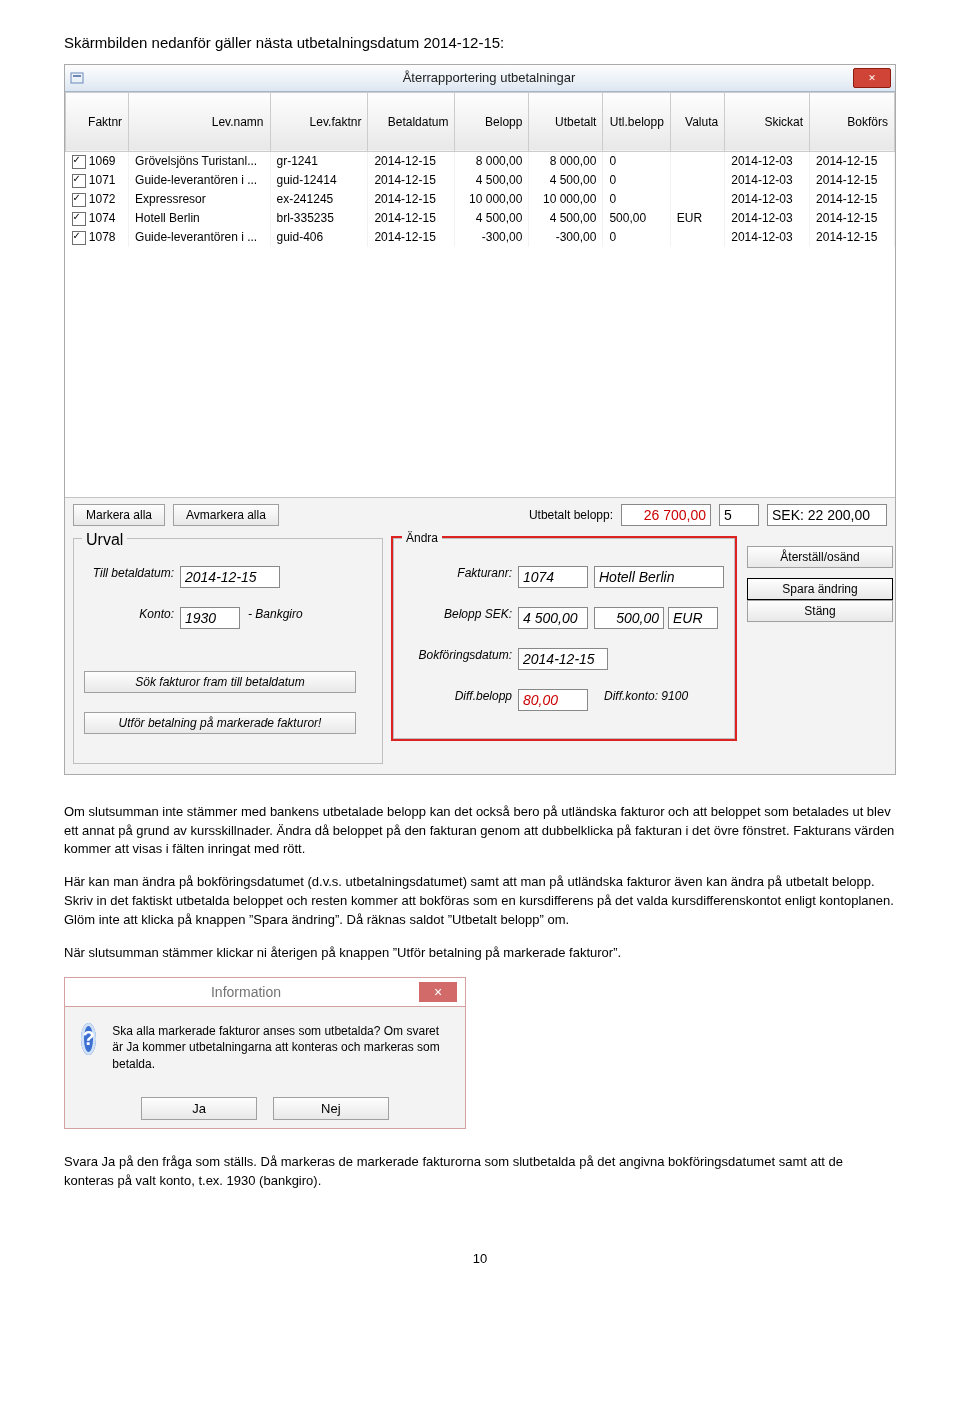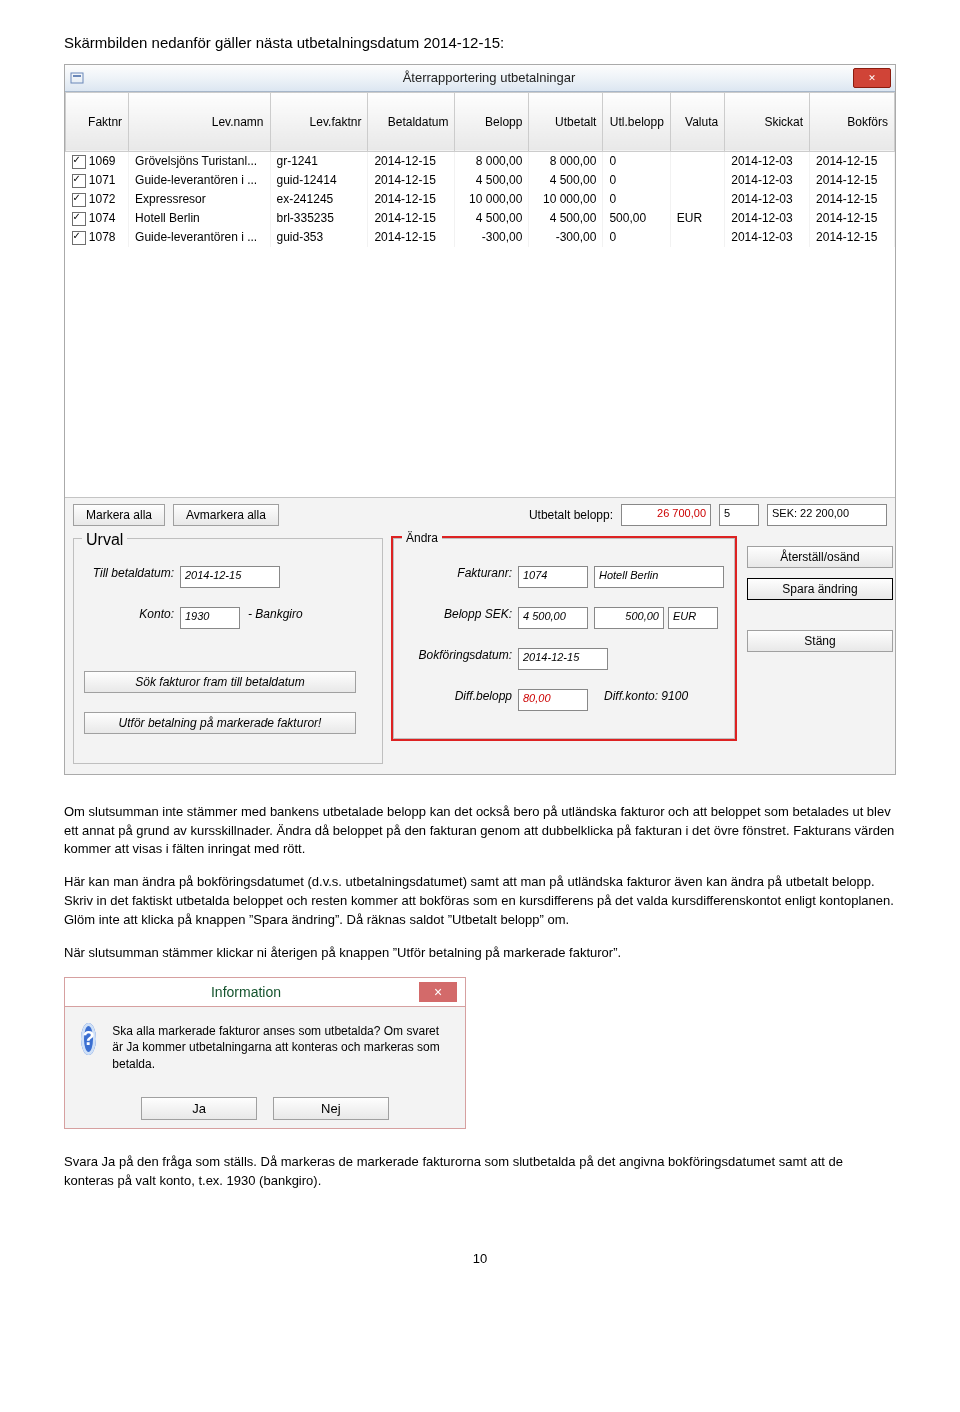--- a/index.html
+++ b/index.html
@@ -104,21 +104,21 @@
   background:#f3f3f3; padding:0 4px;
   font-size:16px;
 }
 .row { display:flex; align-items:flex-start; margin:19px 0;font-style:italic; }
 .row .lbl { text-align:right; padding-right:6px; }
 .inputlike {
   border:1px solid #888;
   background:#fff;
   padding:2px 4px;
   height:16px;
-  font-size:11px;
+  font-size:14px;
   display:inline-block;
 }
 .widebtn { width: 246px; }
 .flexsplit { display:flex; gap:10px; align-items:flex-start; }
 .col { flex:0 0 auto; }
 .colL { width: 310px; }
 .colC { width: 320px; border:1px solid #bfbfbf; padding:8px 10px; position:relative; margin-top:6px;}
 .colC.redbox { box-shadow: 0 0 0 2px #d22; }
 .colC .legend { position:absolute; top:-8px; left:8px; background:#f3f3f3; padding:0 4px; }
 .colR { width: 150px; text-align:center; }
@@ -131,21 +131,21 @@
   margin-bottom:24px;
 }
 .infodlg .titlebar2 {
   background:#fff;
   border-bottom:1px solid #d6a0a0;
   height:28px;
   display:flex;align-items:center;
   padding:0 8px;
   position:relative;
 }
-.infodlg .title2 { flex:1; text-align:center; color:#14532d; font-size:14px;}
+.infodlg .title2 { flex:1; text-align:center; color:#737373; font-size:14px;}
 .infodlg .xbtn {
   width:38px;height:20px;background:#d36a6a;display:flex;align-items:center;justify-content:center;color:#fff;font-size:14px;
 }
 .infodlg .body {
   background:#f3f3f3;
   padding:16px;
 }
 .infodlg .msg { display:flex; gap:16px; align-items:flex-start; }
 .qicon {
   width:32px;height:32px;border-radius:50%;
@@ -249,21 +249,21 @@
             <td class="num">4 500,00</td>
             <td class="num">4 500,00</td>
             <td>500,00</td>
             <td>EUR</td>
             <td>2014-12-03</td>
             <td>2014-12-15</td>
           </tr>
           <tr>
             <td><span class="chk checked"></span> 1078</td>
             <td>Guide-leverantören i ...</td>
-            <td>guid-353</td>
+            <td>guid-406</td>
             <td>2014-12-15</td>
             <td class="num">-300,00</td>
             <td class="num">-300,00</td>
             <td>0</td>
             <td></td>
             <td>2014-12-03</td>
             <td>2014-12-15</td>
           </tr>
         </tbody>
     </table>
@@ -323,21 +323,21 @@
         </div>
         <div class="row">
           <span class="lbl" style="width:108px">Diff.belopp</span>
           <span class="inputlike red" style="width:60px">80,00</span>
           <span style="margin-left:16px">Diff.konto: 9100</span>
         </div>
       </div>
 
       <div class="col colR" style="padding-top:14px">
         <div class="btnlike" style="width:120px;margin-bottom:10px">Återställ/osänd</div>
-        <div class="btnlike" style="width:120px;margin-bottom:30px;border:1px solid #000">Spara ändring</div>
+        <div class="btnlike" style="width:120px;border:1px solid #000">Spara ändring</div>
         <div class="btnlike" style="width:120px">Stäng</div>
       </div>
     </div>
   </div>
 </div>
 
 <p>Om slutsumman inte stämmer med bankens utbetalade belopp kan det också bero på utländska fakturor och att beloppet som betalades ut blev ett annat på grund av kursskillnader. Ändra då beloppet på den fakturan genom att dubbelklicka på fakturan i det övre fönstret. Fakturans värden kommer att visas i fälten inringat med rött.</p>
 <p>Här kan man ändra på bokföringsdatumet (d.v.s. utbetalningsdatumet) samt att man på utländska fakturor även kan ändra på utbetalt belopp. Skriv in det faktiskt utbetalda beloppet och resten kommer att bokföras som en kursdifferens på det valda kursdifferenskontot enligt kontoplanen. Glöm inte att klicka på knappen ”Spara ändring”. Då räknas saldot ”Utbetalt belopp” om.</p>
 <p>När slutsumman stämmer klickar ni återigen på knappen ”Utför betalning på markerade fakturor”.</p>
 

